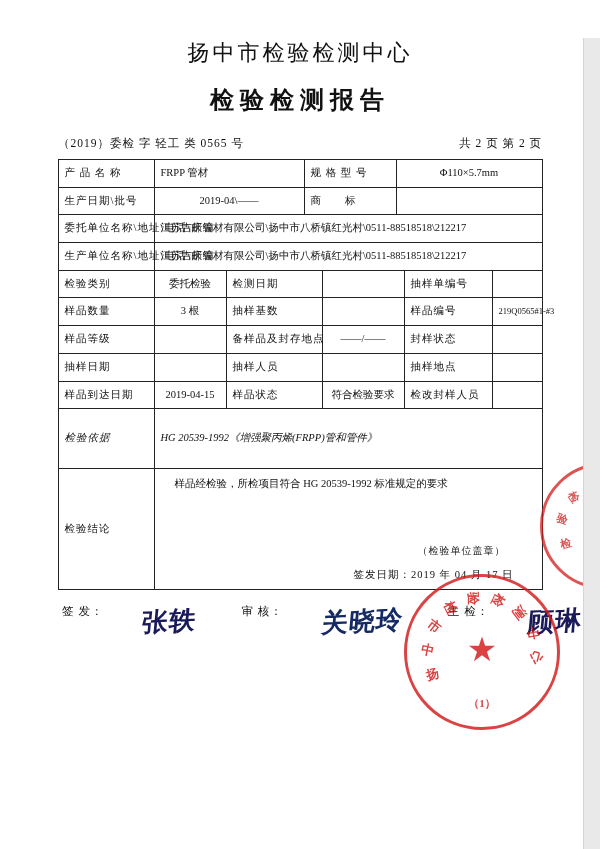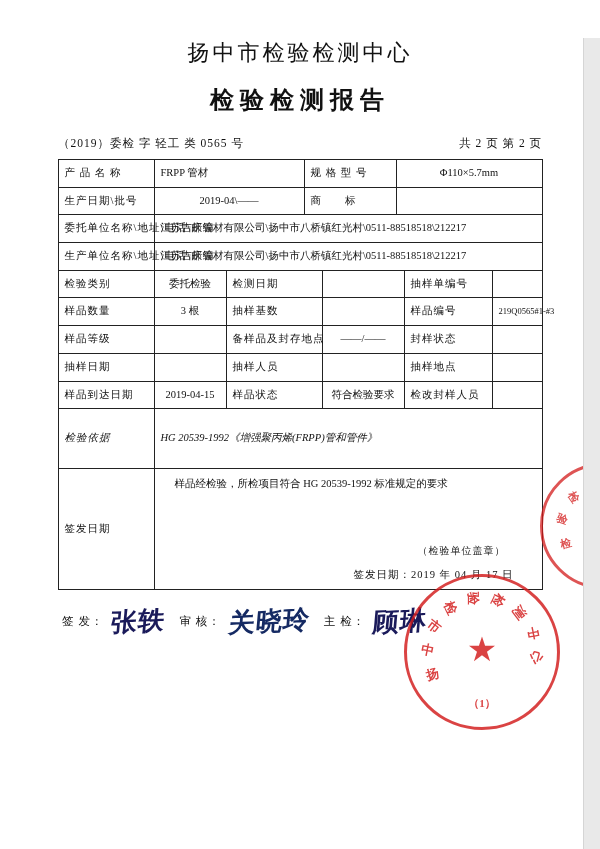--- a/index.html
+++ b/index.html
@@ -86,23 +86,24 @@
     text-align: right;
     padding-right: 30px;
     font-size: 10px;
     letter-spacing: 1px;
     color: #222;
   }
   .footer-signs {
     margin-top: 14px;
     padding: 0 62px;
     display: flex;
-    align-items: center;
+    align-items: flex-start;
     font-size: 11.5px;
     letter-spacing: 1px;
+    gap: 31px;
   }
   .sig-label { white-space: nowrap; }
   .sig-hand {
     font-family: "DejaVu Serif", serif;
     font-size: 26px;
     color: #1a1a5a;
     margin: 0 14px 0 8px;
     transform: skewX(-8deg) rotate(-3deg);
     font-weight: bold;
     white-space: nowrap;
@@ -273,21 +274,21 @@
     <colgroup>
       <col style="width:96px">
       <col style="width:388px">
     </colgroup>
     <tbody>
       <tr class="tall1">
         <td class="lbl">检验依据</td>
         <td class="val">HG 20539-1992《增强聚丙烯(FRPP)管和管件》</td>
       </tr>
       <tr class="tall2">
-        <td class="lbl">签发日期</td>
+        <td class="lbl">检验结论</td>
         <td style="position:relative">
           <div class="val" style="padding-left:14px;padding-top:2px">样品经检验，所检项目符合 HG 20539-1992 标准规定的要求</div>
           <div class="seal-note" style="margin-top:52px">（检验单位盖章）</div>
           <div class="sign-date" style="margin-top:10px">签发日期：2019 年 04 月 17 日</div>
         </td>
       </tr>
     </tbody>
   </table>
 
   <div class="footer-signs">

